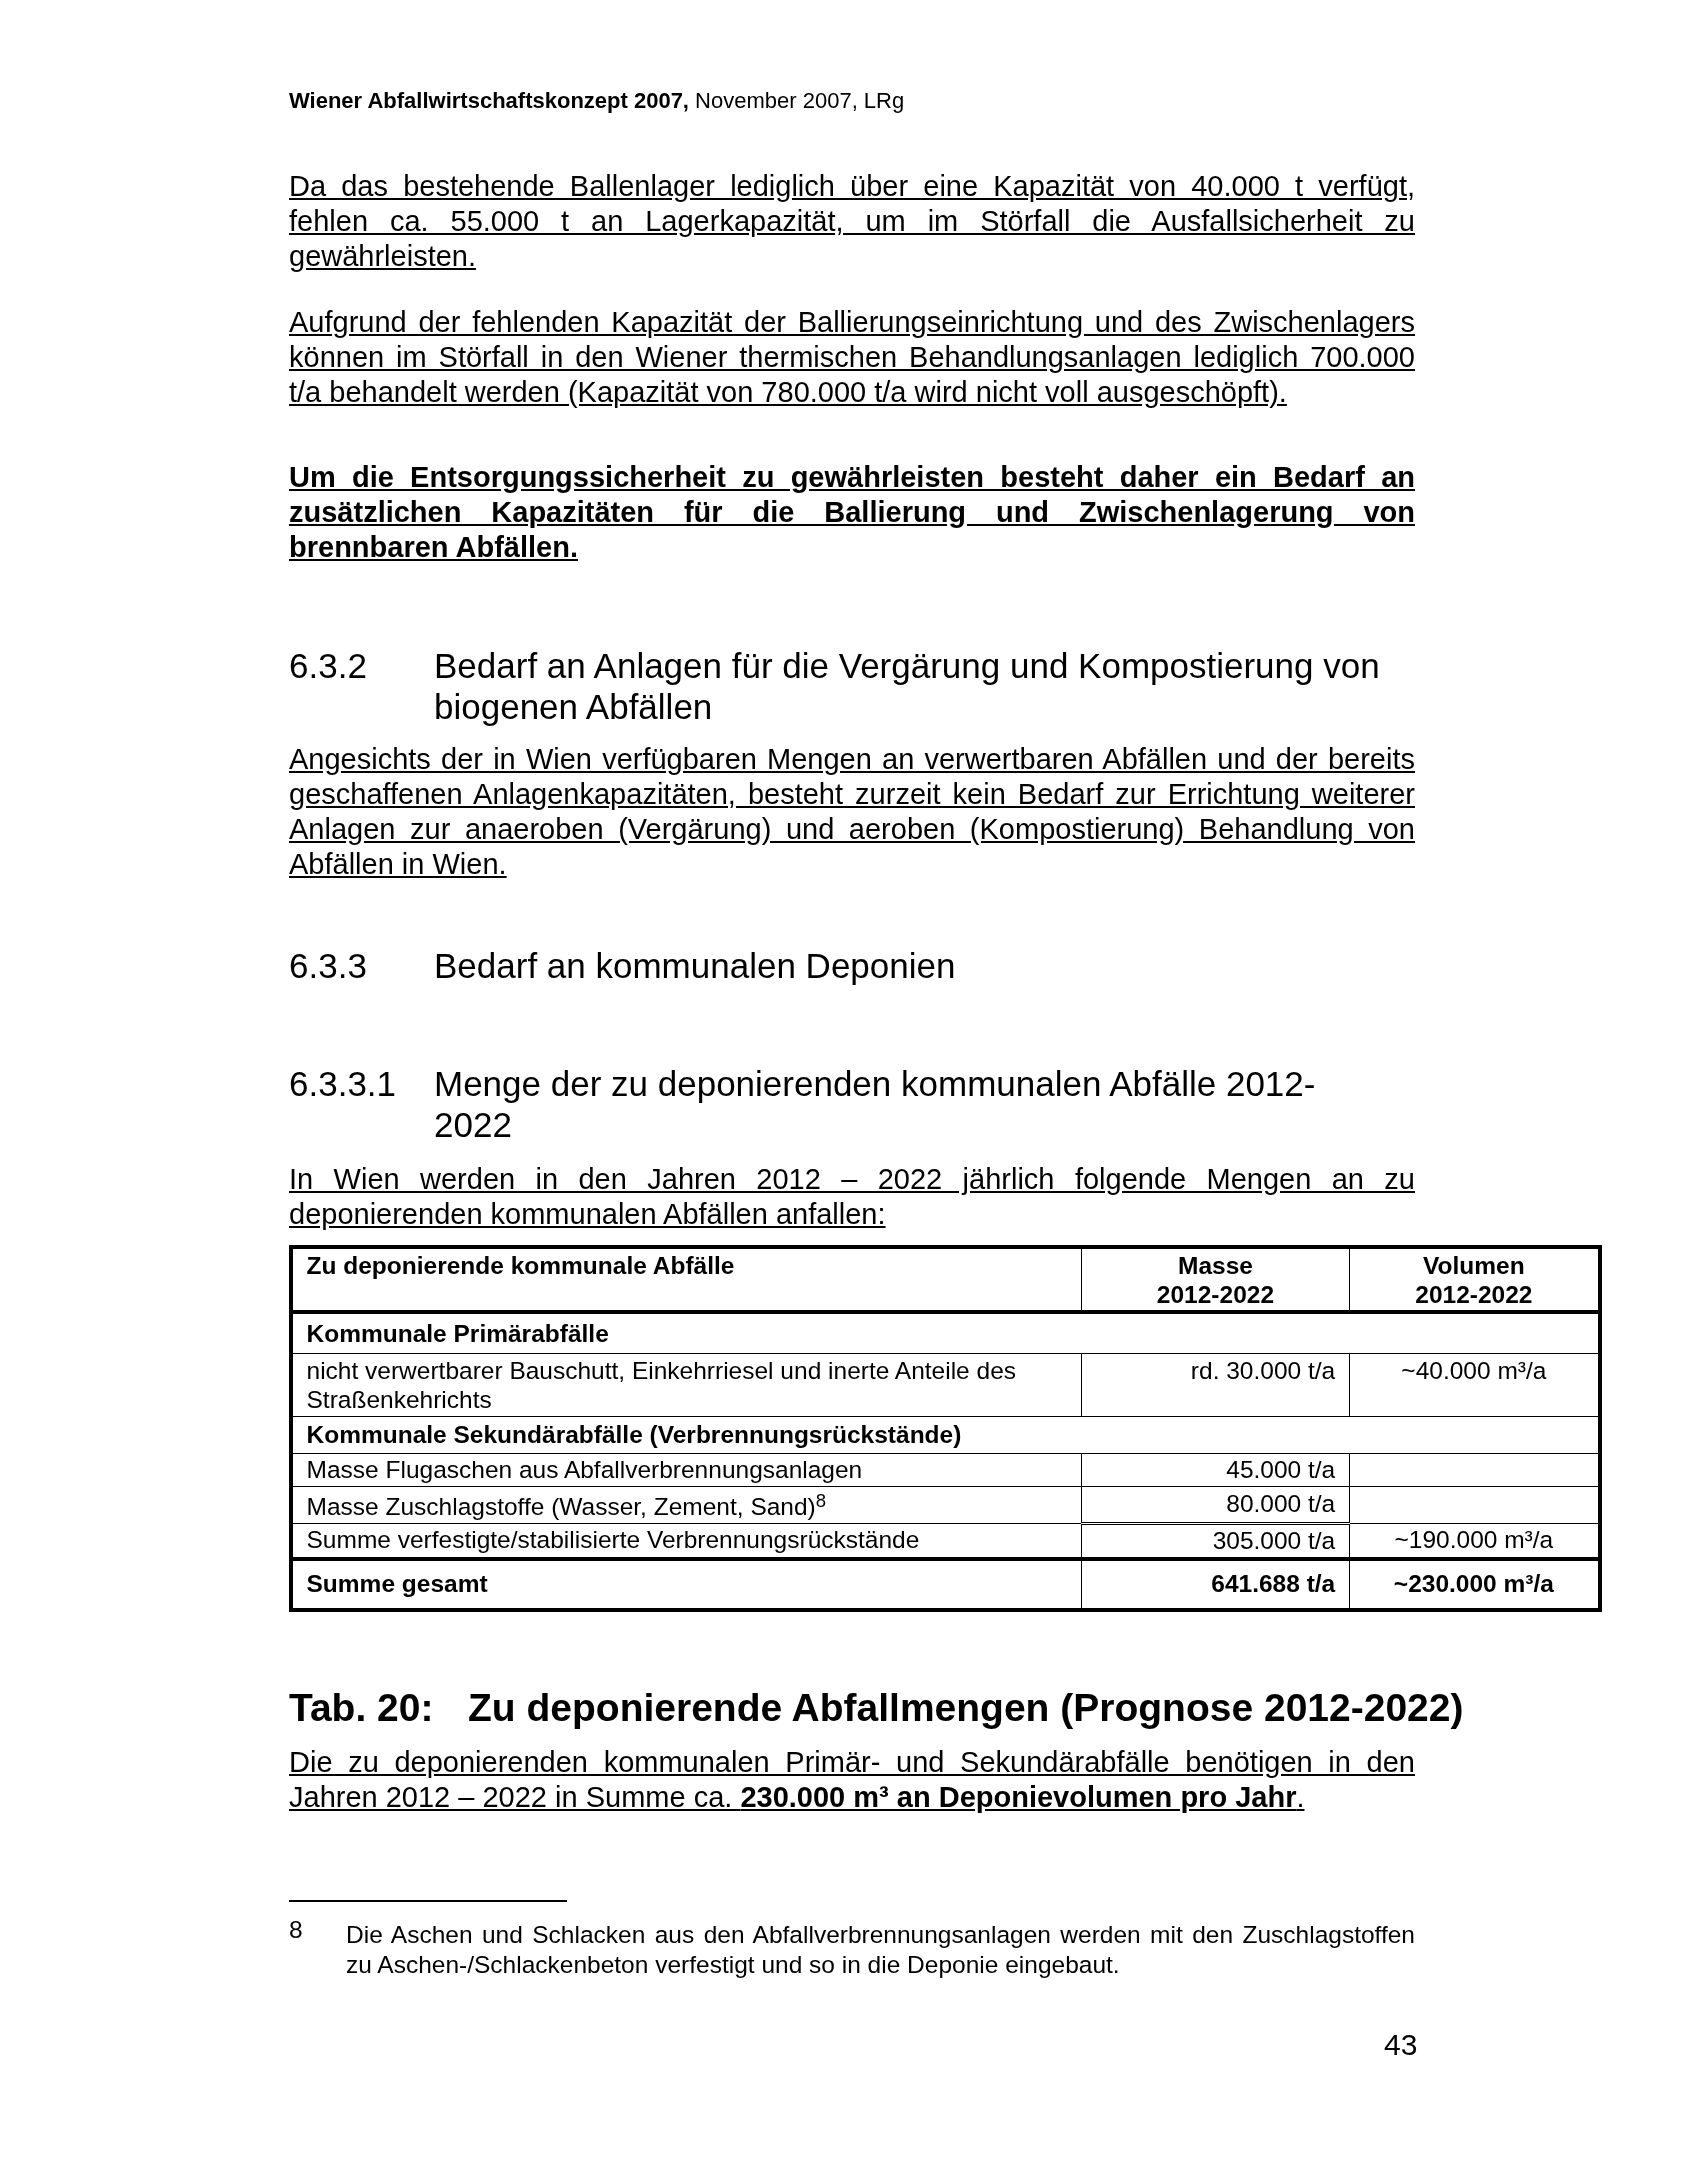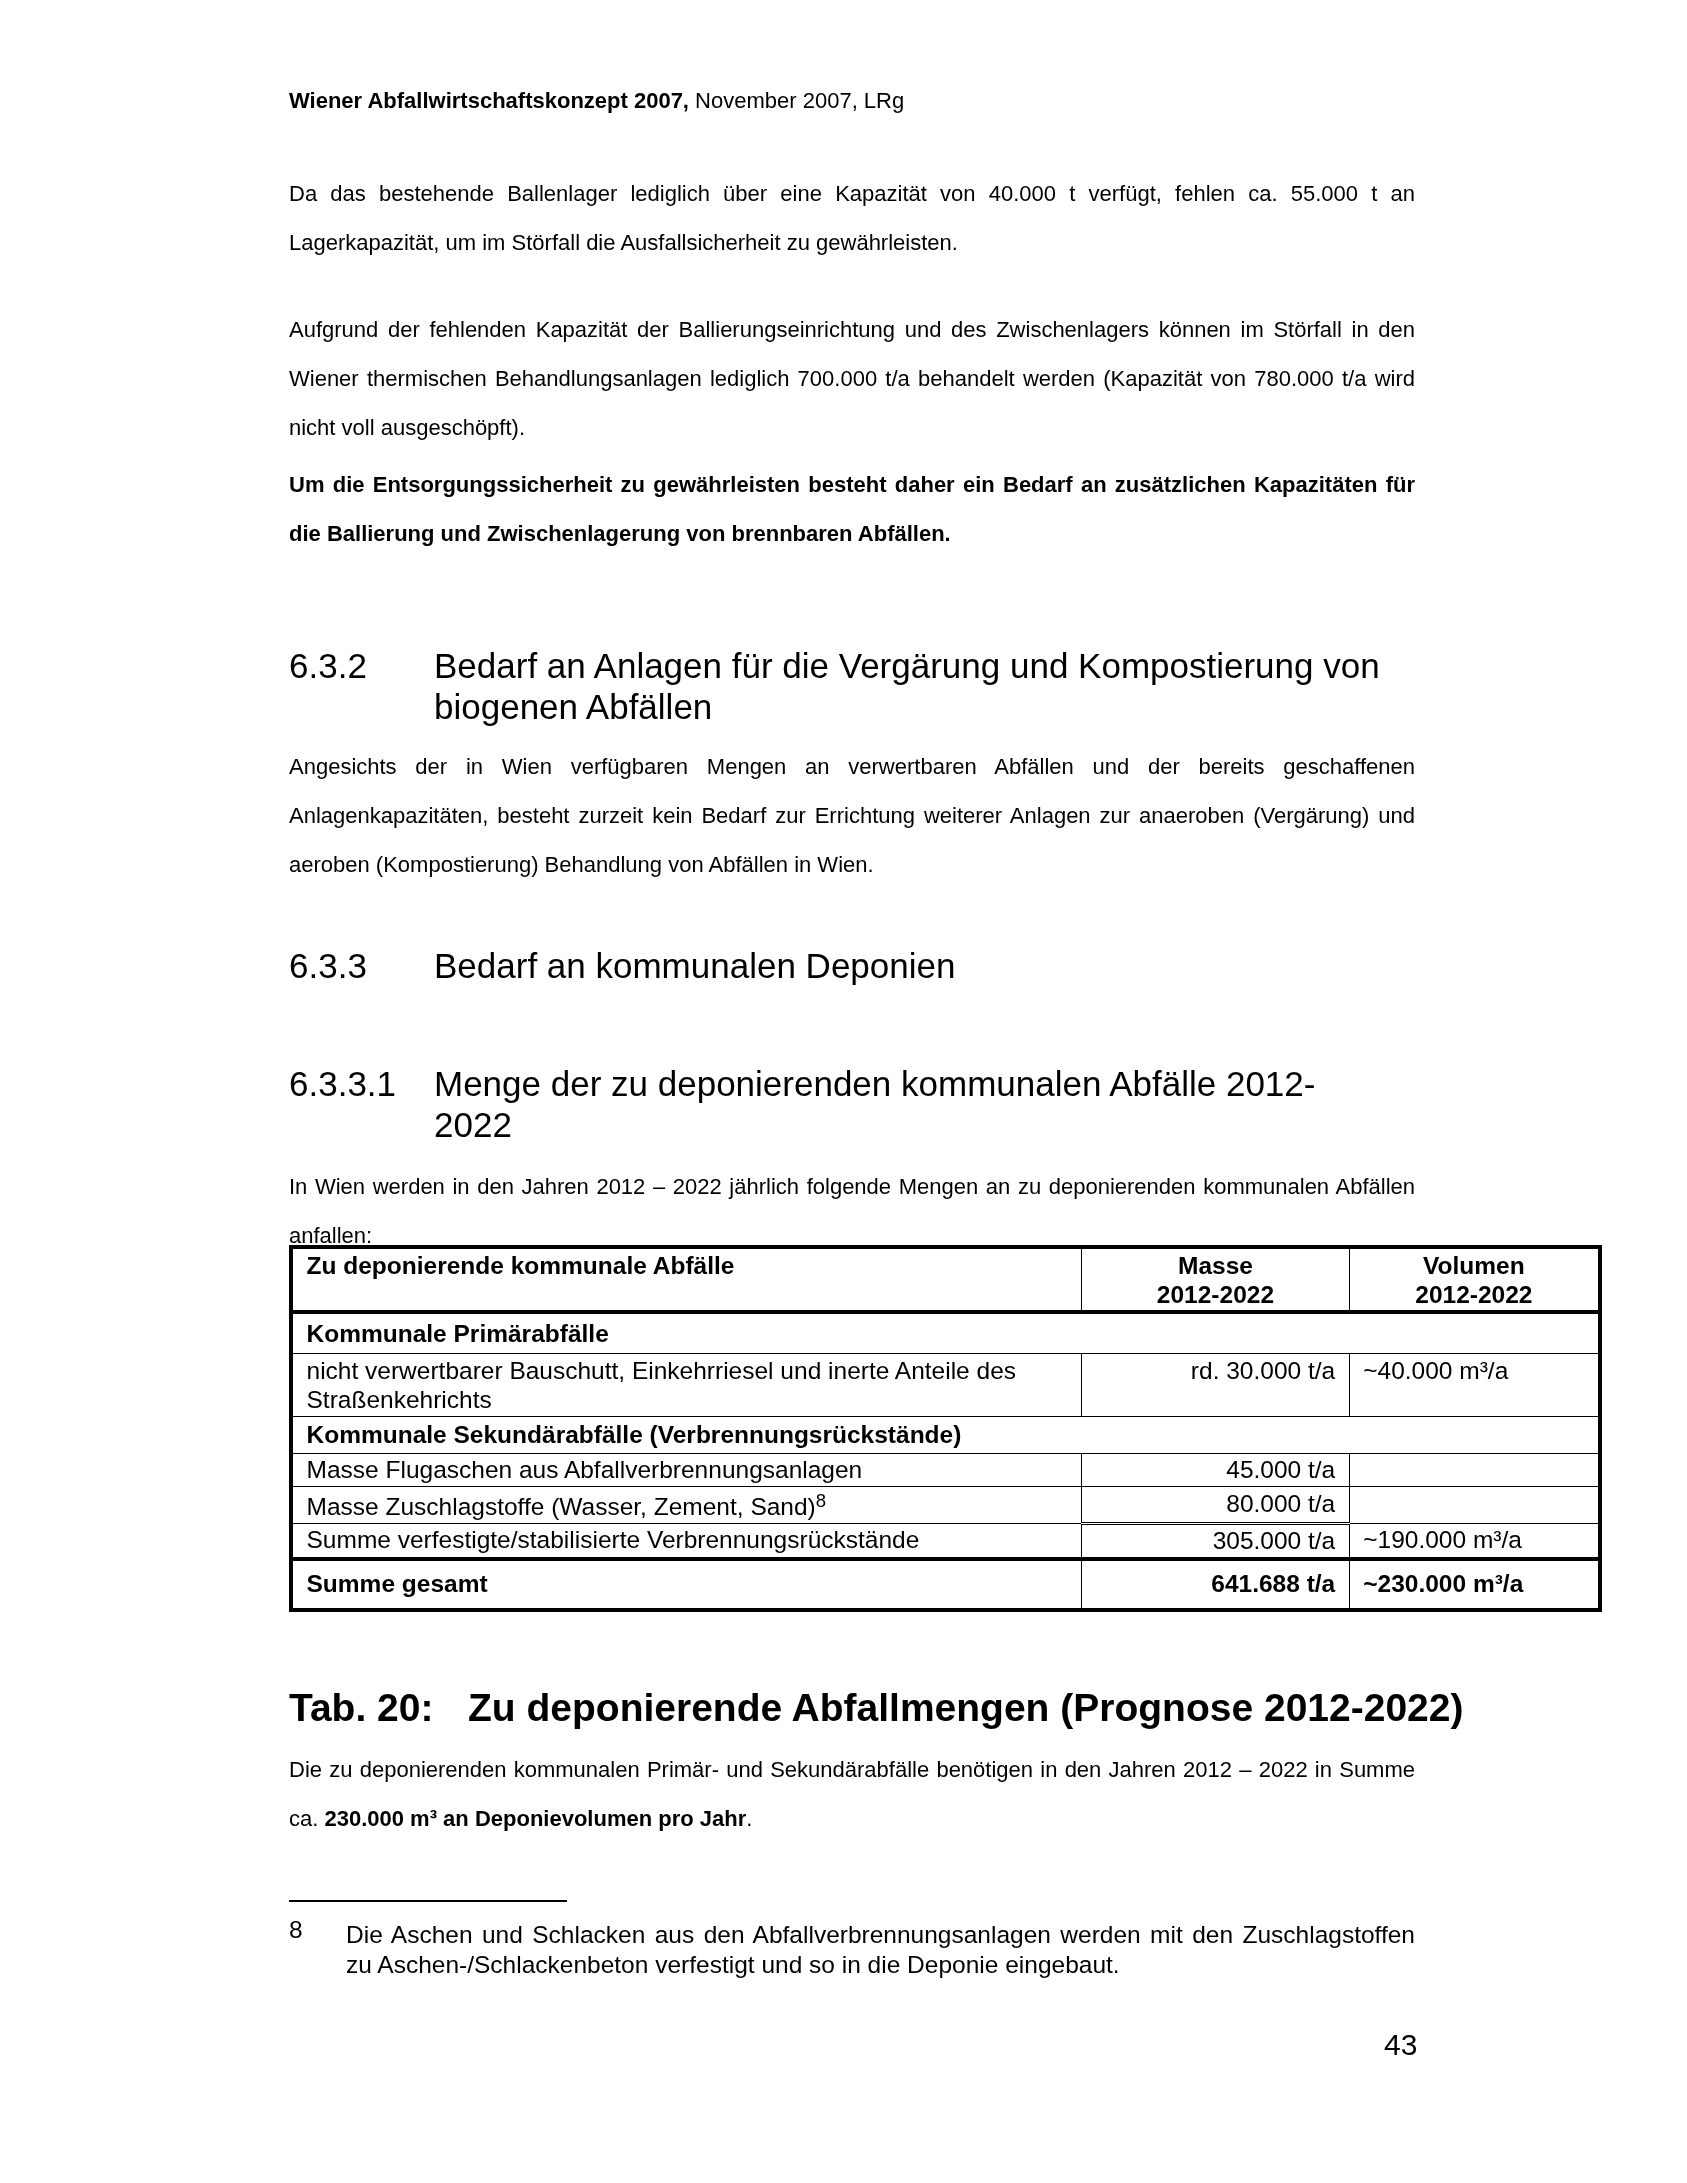--- a/index.html
+++ b/index.html
@@ -1,33 +1,33 @@
 <!DOCTYPE html>
 <html style="font-size:13.5px"><head>
 <meta charset="utf-8">
 <style>
   html, body { margin: 0; padding: 0; background: #ffffff; }
   body { width: 1687px; height: 2183px; position: relative; overflow: hidden;
          font-family: "Liberation Sans", sans-serif; color: #000; }
   .abs { position: absolute; }
   .running-header { left: 289px; top: 88px; font-size: 22px; white-space: nowrap; }
   .running-header b { font-weight: bold; }
-  .para { position: absolute; left: 289px; width: 1126px; font-size: 22px;
-          line-height: 49px; text-align: justify; text-align-last: left; }
+  .para { position: absolute; left: 289px; width: 1126px; font-size: 29px;
+          line-height: 35px; text-align: justify; text-align-last: left; text-decoration: underline; }
   .para.bold { font-weight: bold; }
   .heading { position: absolute; left: 289px; width: 1130px; font-size: 35px; line-height: 41px; }
   .heading .num { position: absolute; left: 0; top: 0; }
   .heading .txt { position: absolute; left: 145px; width: 987px; }
   table.data { position: absolute; left: 289px; top: 1245px; width: 1313px;
                border-collapse: collapse; font-size: 24.5px; line-height: 29px; }
   table.data td { border: 1.7px solid #000; padding: 1.7px 13.5px 1.7px 13.5px; vertical-align: top; }
   table.data .outer-top td { border-top: 4.2px solid #000; }
   table.data td.c1 { width: 650px; }
   table.data td.c2 { width: 202px; text-align: right; }
-  table.data td.c3 { width: 186px; text-align: left; }
+  table.data td.c3 { width: 186px; text-align: center; }
   table.data .hdr td { font-weight: bold; height: 57px; }
   table.data .hdr td.c2, table.data .hdr td.c3 { text-align: center; }
   table.data .hdr td { border-bottom: 4.2px solid #000; }
   table.data .grp td { font-weight: bold; }
   table.data .tot td { font-weight: bold; padding-top: 8.4px; height: 37px; border-top: 4.2px solid #000; border-bottom: 4.2px solid #000; }
   table.data td:first-child { border-left: 4.2px solid #000; }
   table.data td:last-child { border-right: 4.2px solid #000; }
   table.data .dbl td.c2 { border-top: 3.4px double #000; }
   sup.fn { font-size: 18.6px; vertical-align: 7.6px; line-height: 0; }
   .caption { position: absolute; left: 289px; top: 1686px; font-size: 39px; font-weight: bold; white-space: nowrap; }

